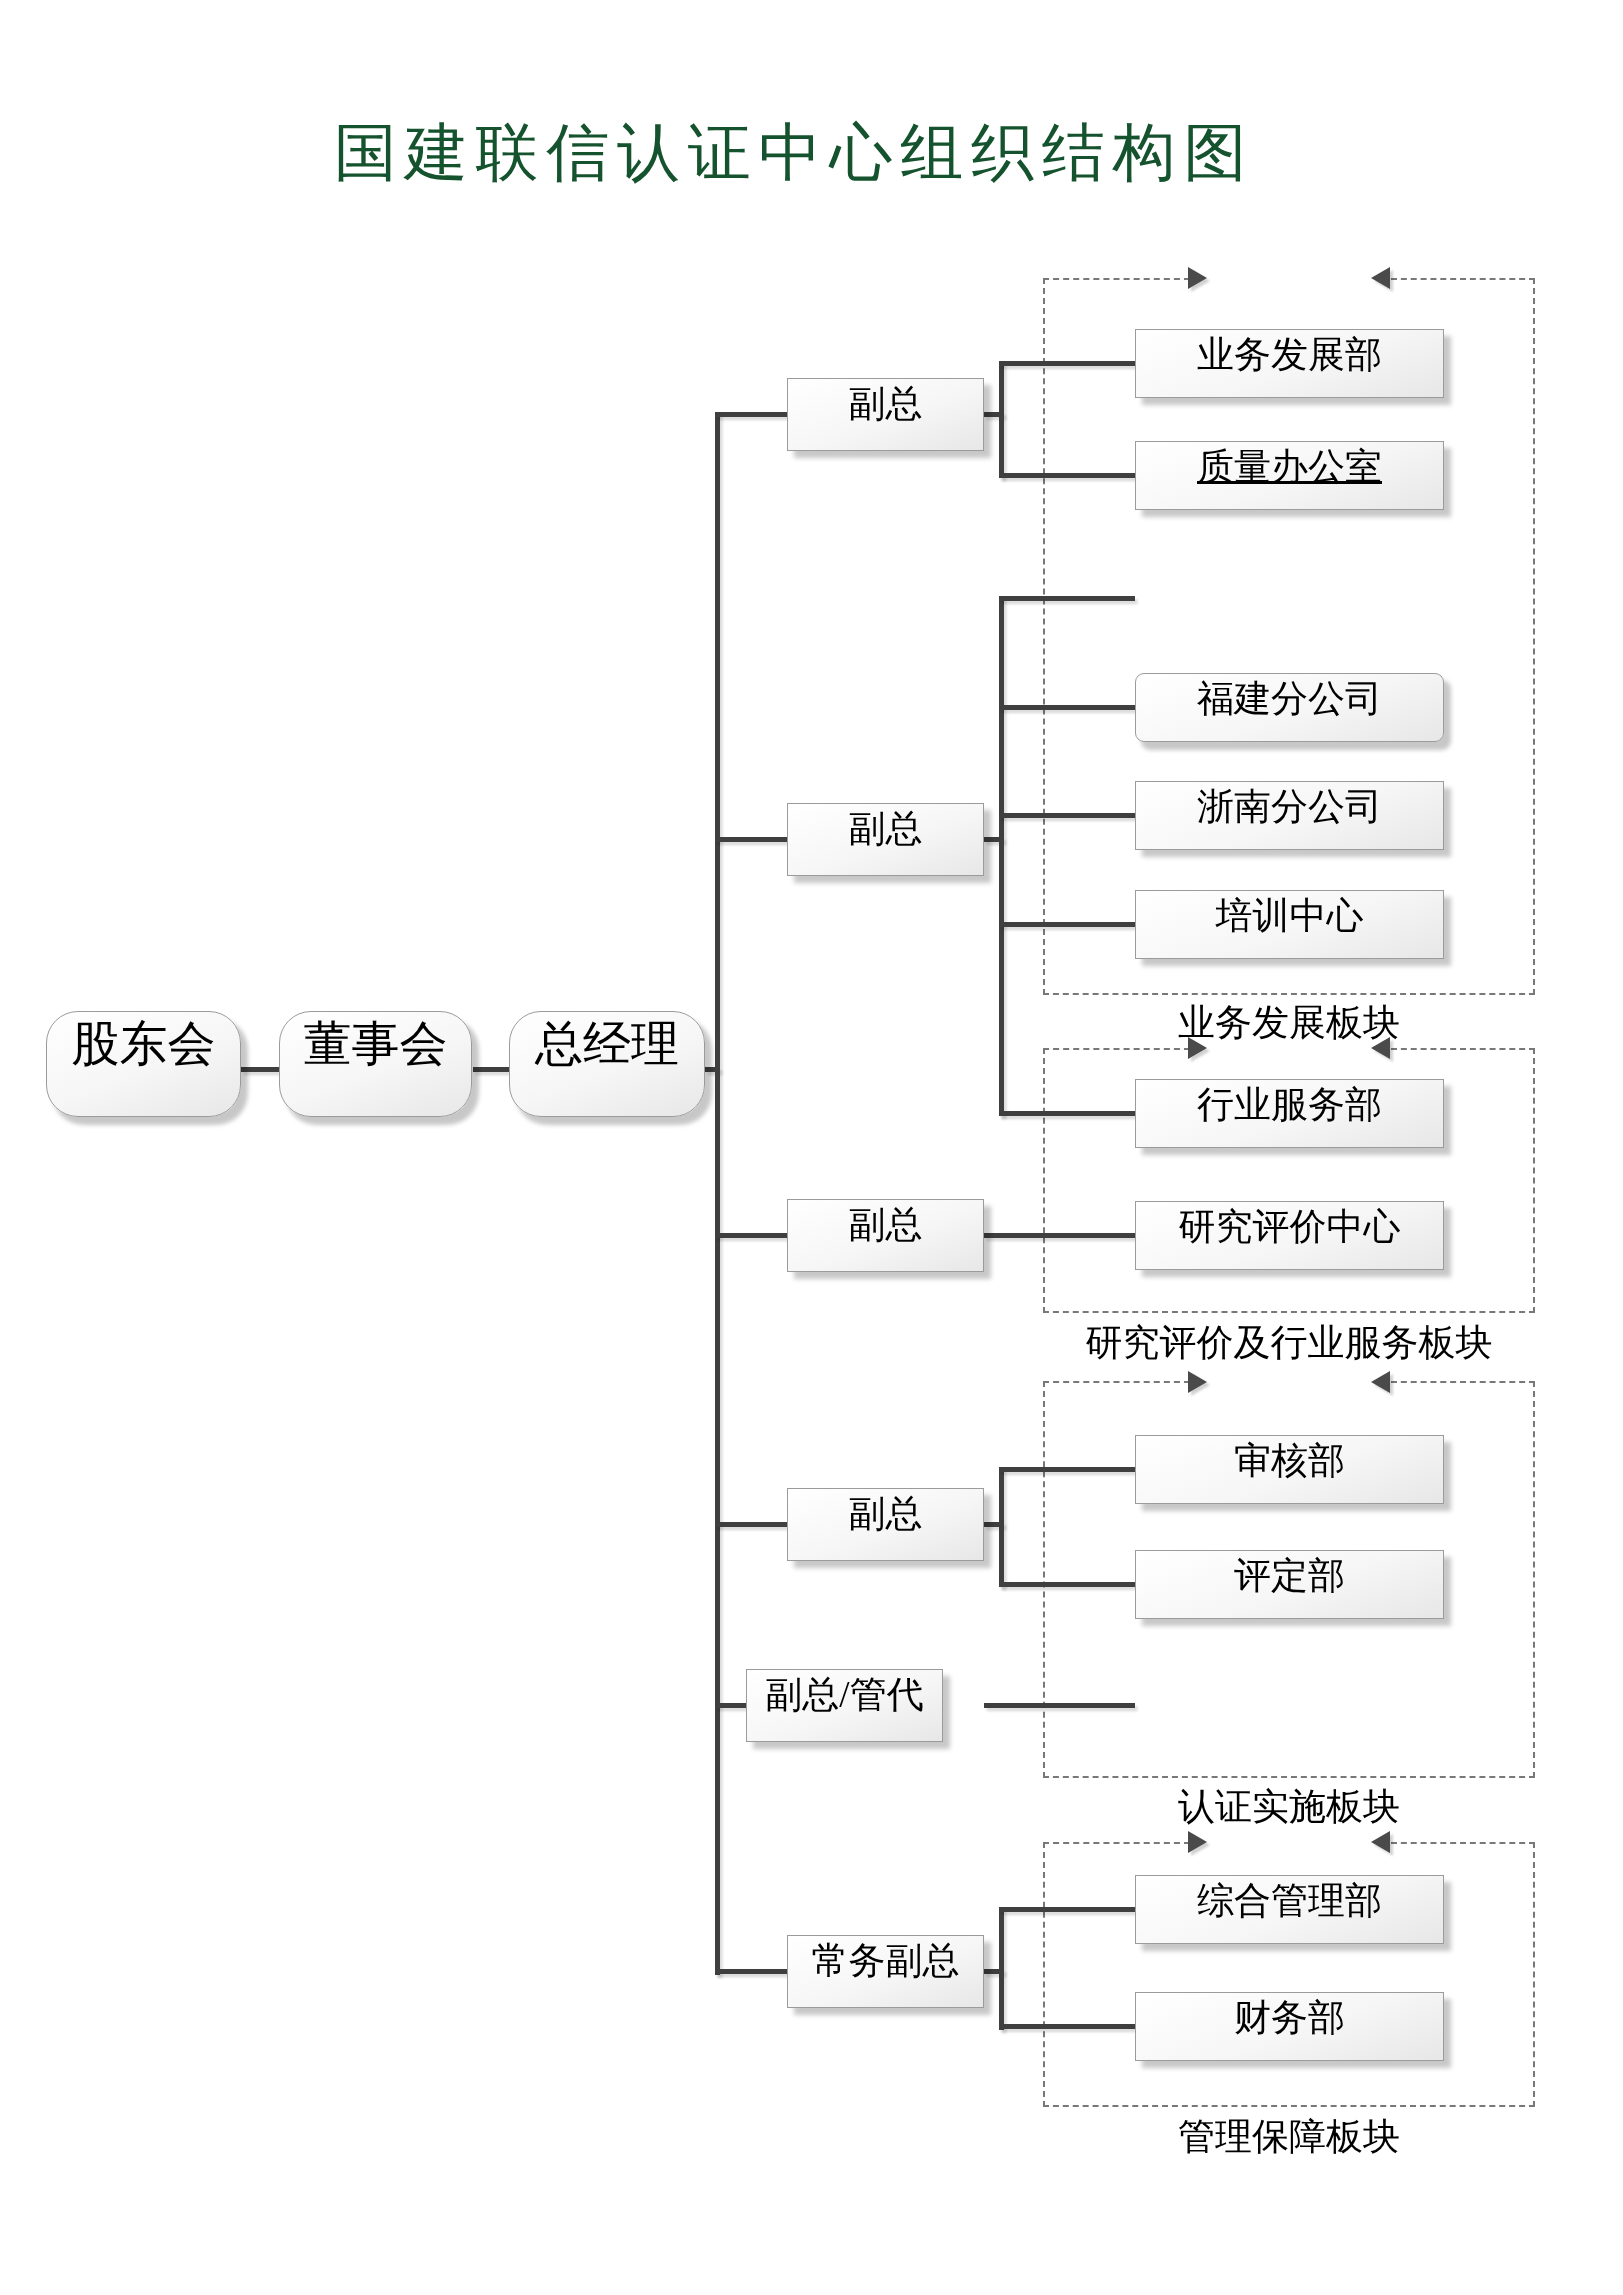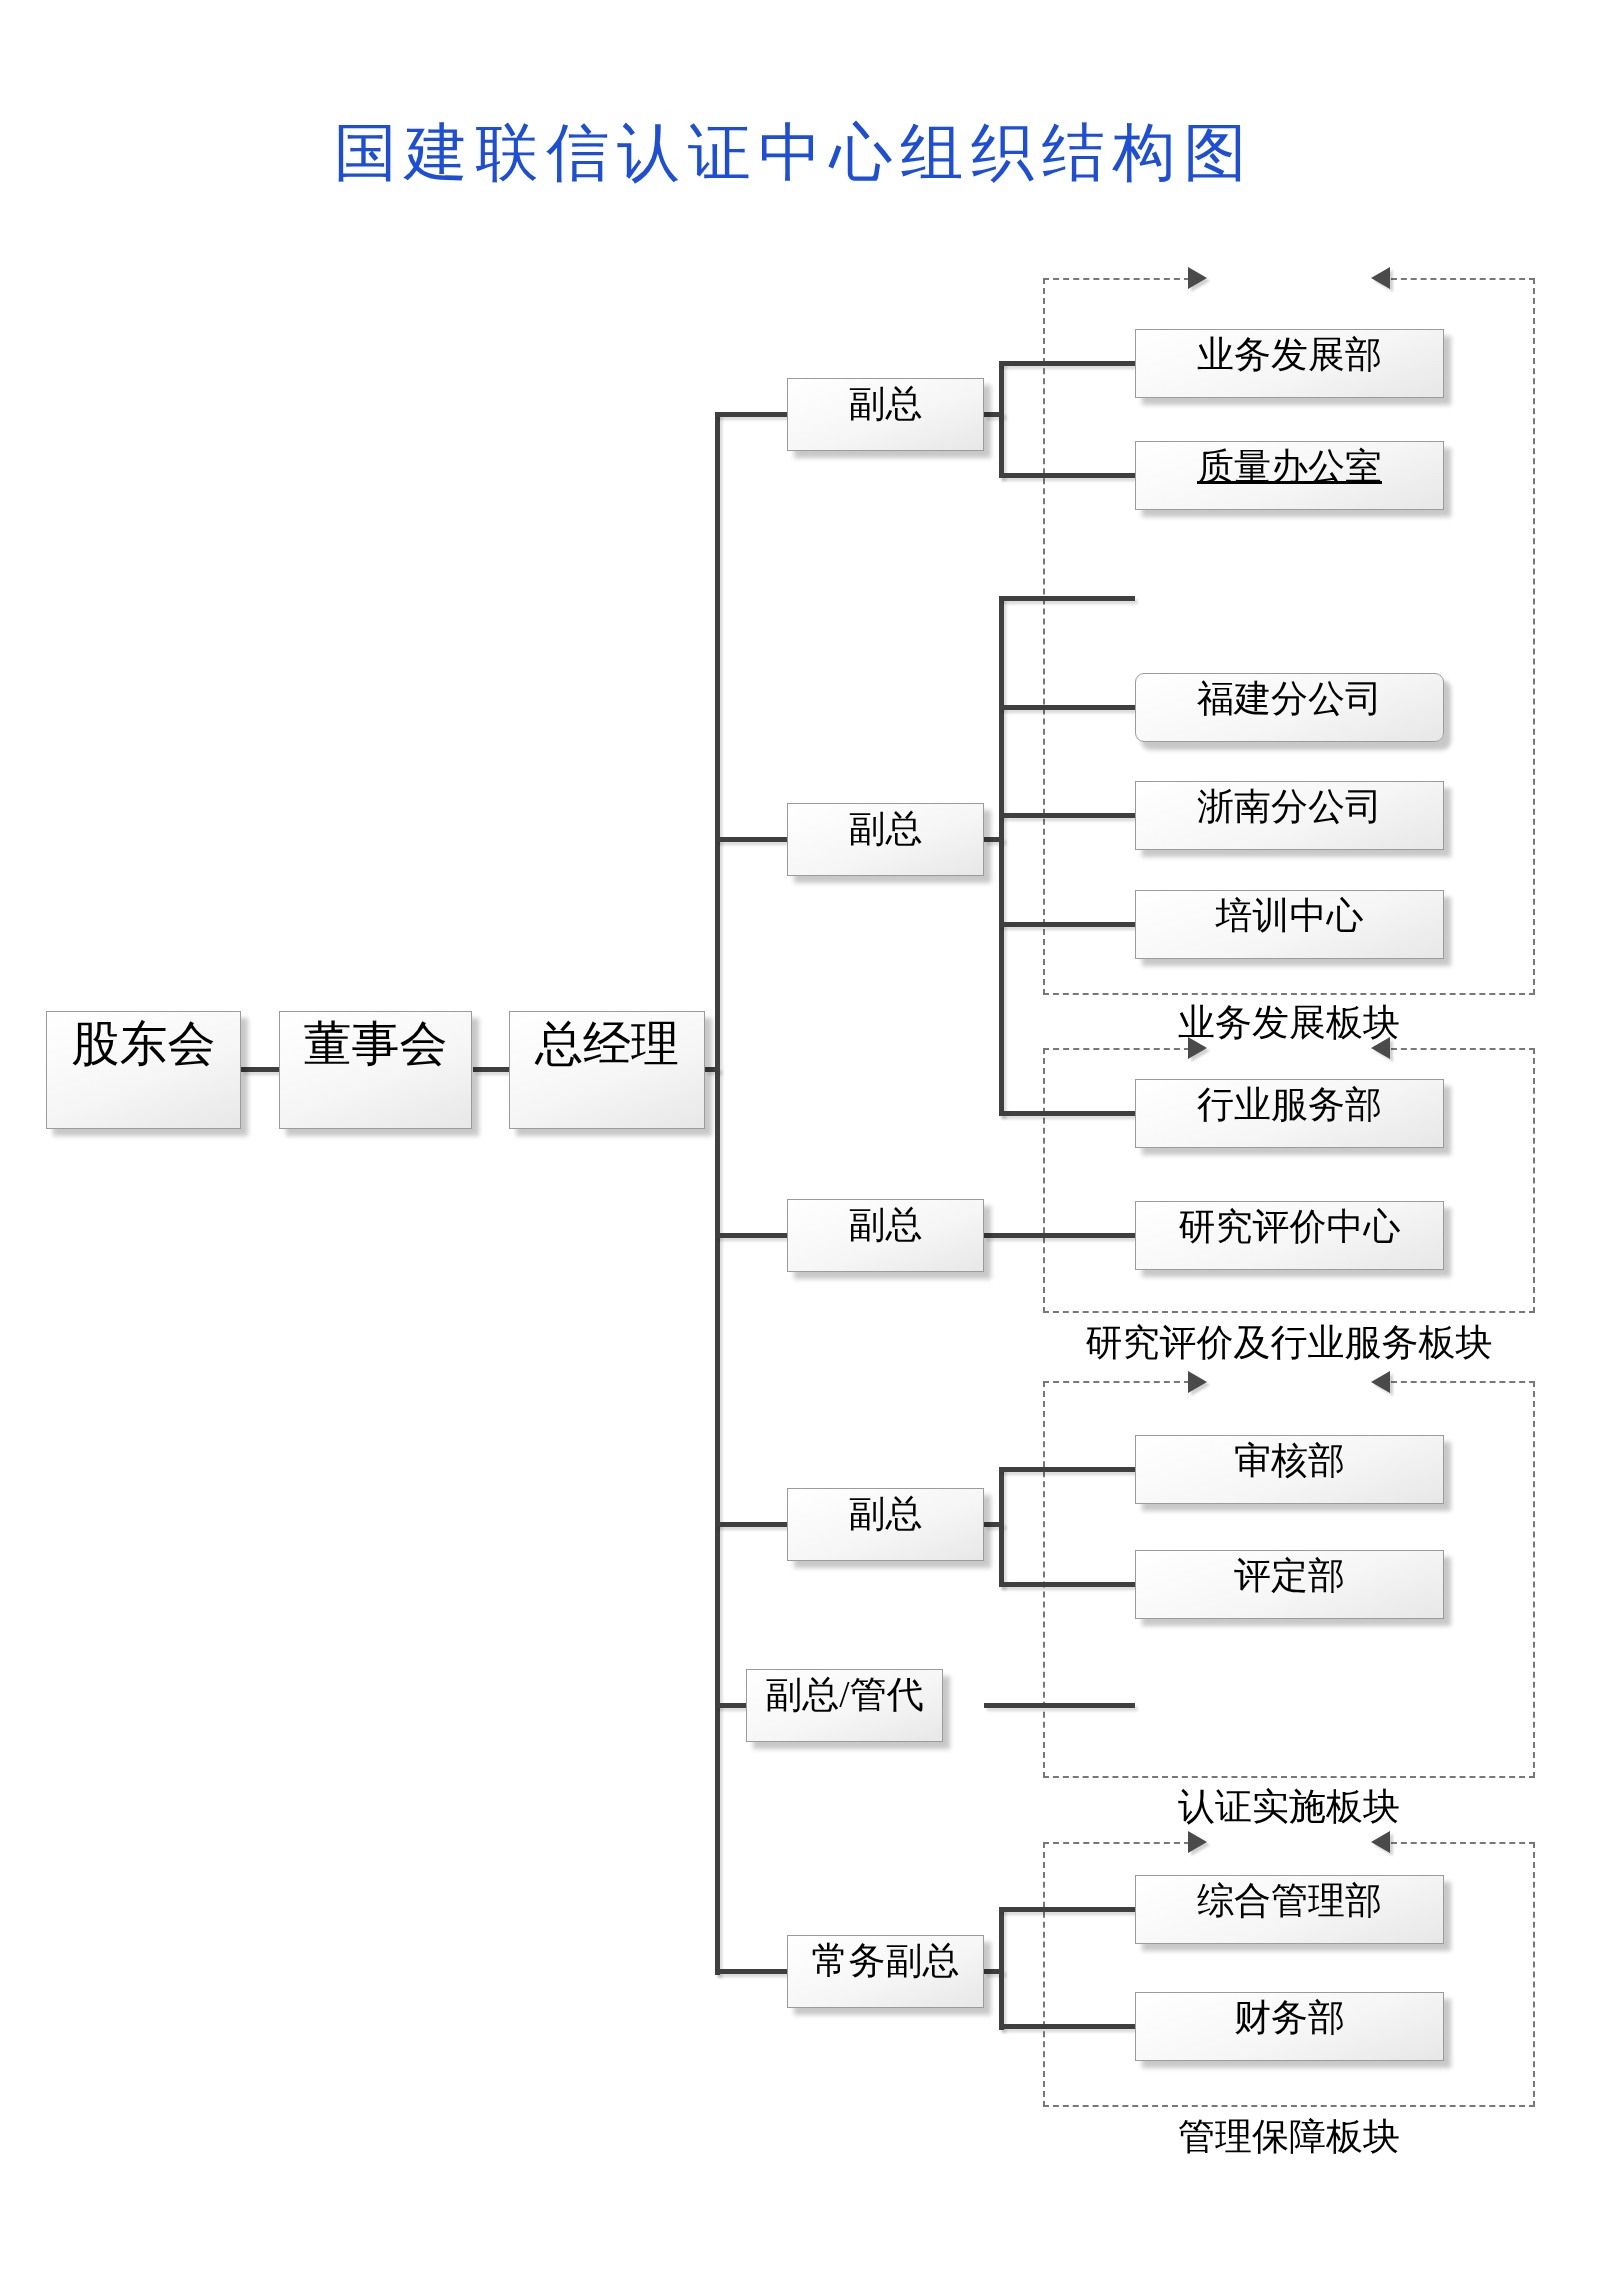--- a/index.html
+++ b/index.html
@@ -13,34 +13,34 @@
     overflow:hidden;
   }
   .title{
     position:absolute;
     top:110px;
     left:794px;
     transform:translateX(-50%);
     font-size:63px;
     letter-spacing:7.8px;
     white-space:nowrap;
-    color:#1d4ed8;
+    color:#14532d;
   }
   .box{
     position:absolute;
     box-sizing:border-box;
     border:1.3px solid #9b9b9b;
     background:linear-gradient(160deg,#ffffff 0%,#f6f6f6 55%,#e7e7e7 100%);
     box-shadow:6.5px 7.2px 4.6px rgba(0,0,0,0.22);
     display:flex;
     align-items:flex-start;
     justify-content:center;
     white-space:nowrap;
   }
-  .chain-box{width:196px;height:118px;font-size:48px;}
+  .chain-box{width:196px;height:106px;font-size:48px;border-radius:32px;}
   .mgr-box{width:197px;height:73px;font-size:37px;}
   .dept-box{width:309px;height:69px;font-size:37px;}
   .line{
     position:absolute;
     background:#3f3f3f;
     box-shadow:2.6px 3.3px 2.6px rgba(0,0,0,0.14);
   }
   .hline{height:5.2px;}
   .vline{width:5.2px;}
   .gbox{

